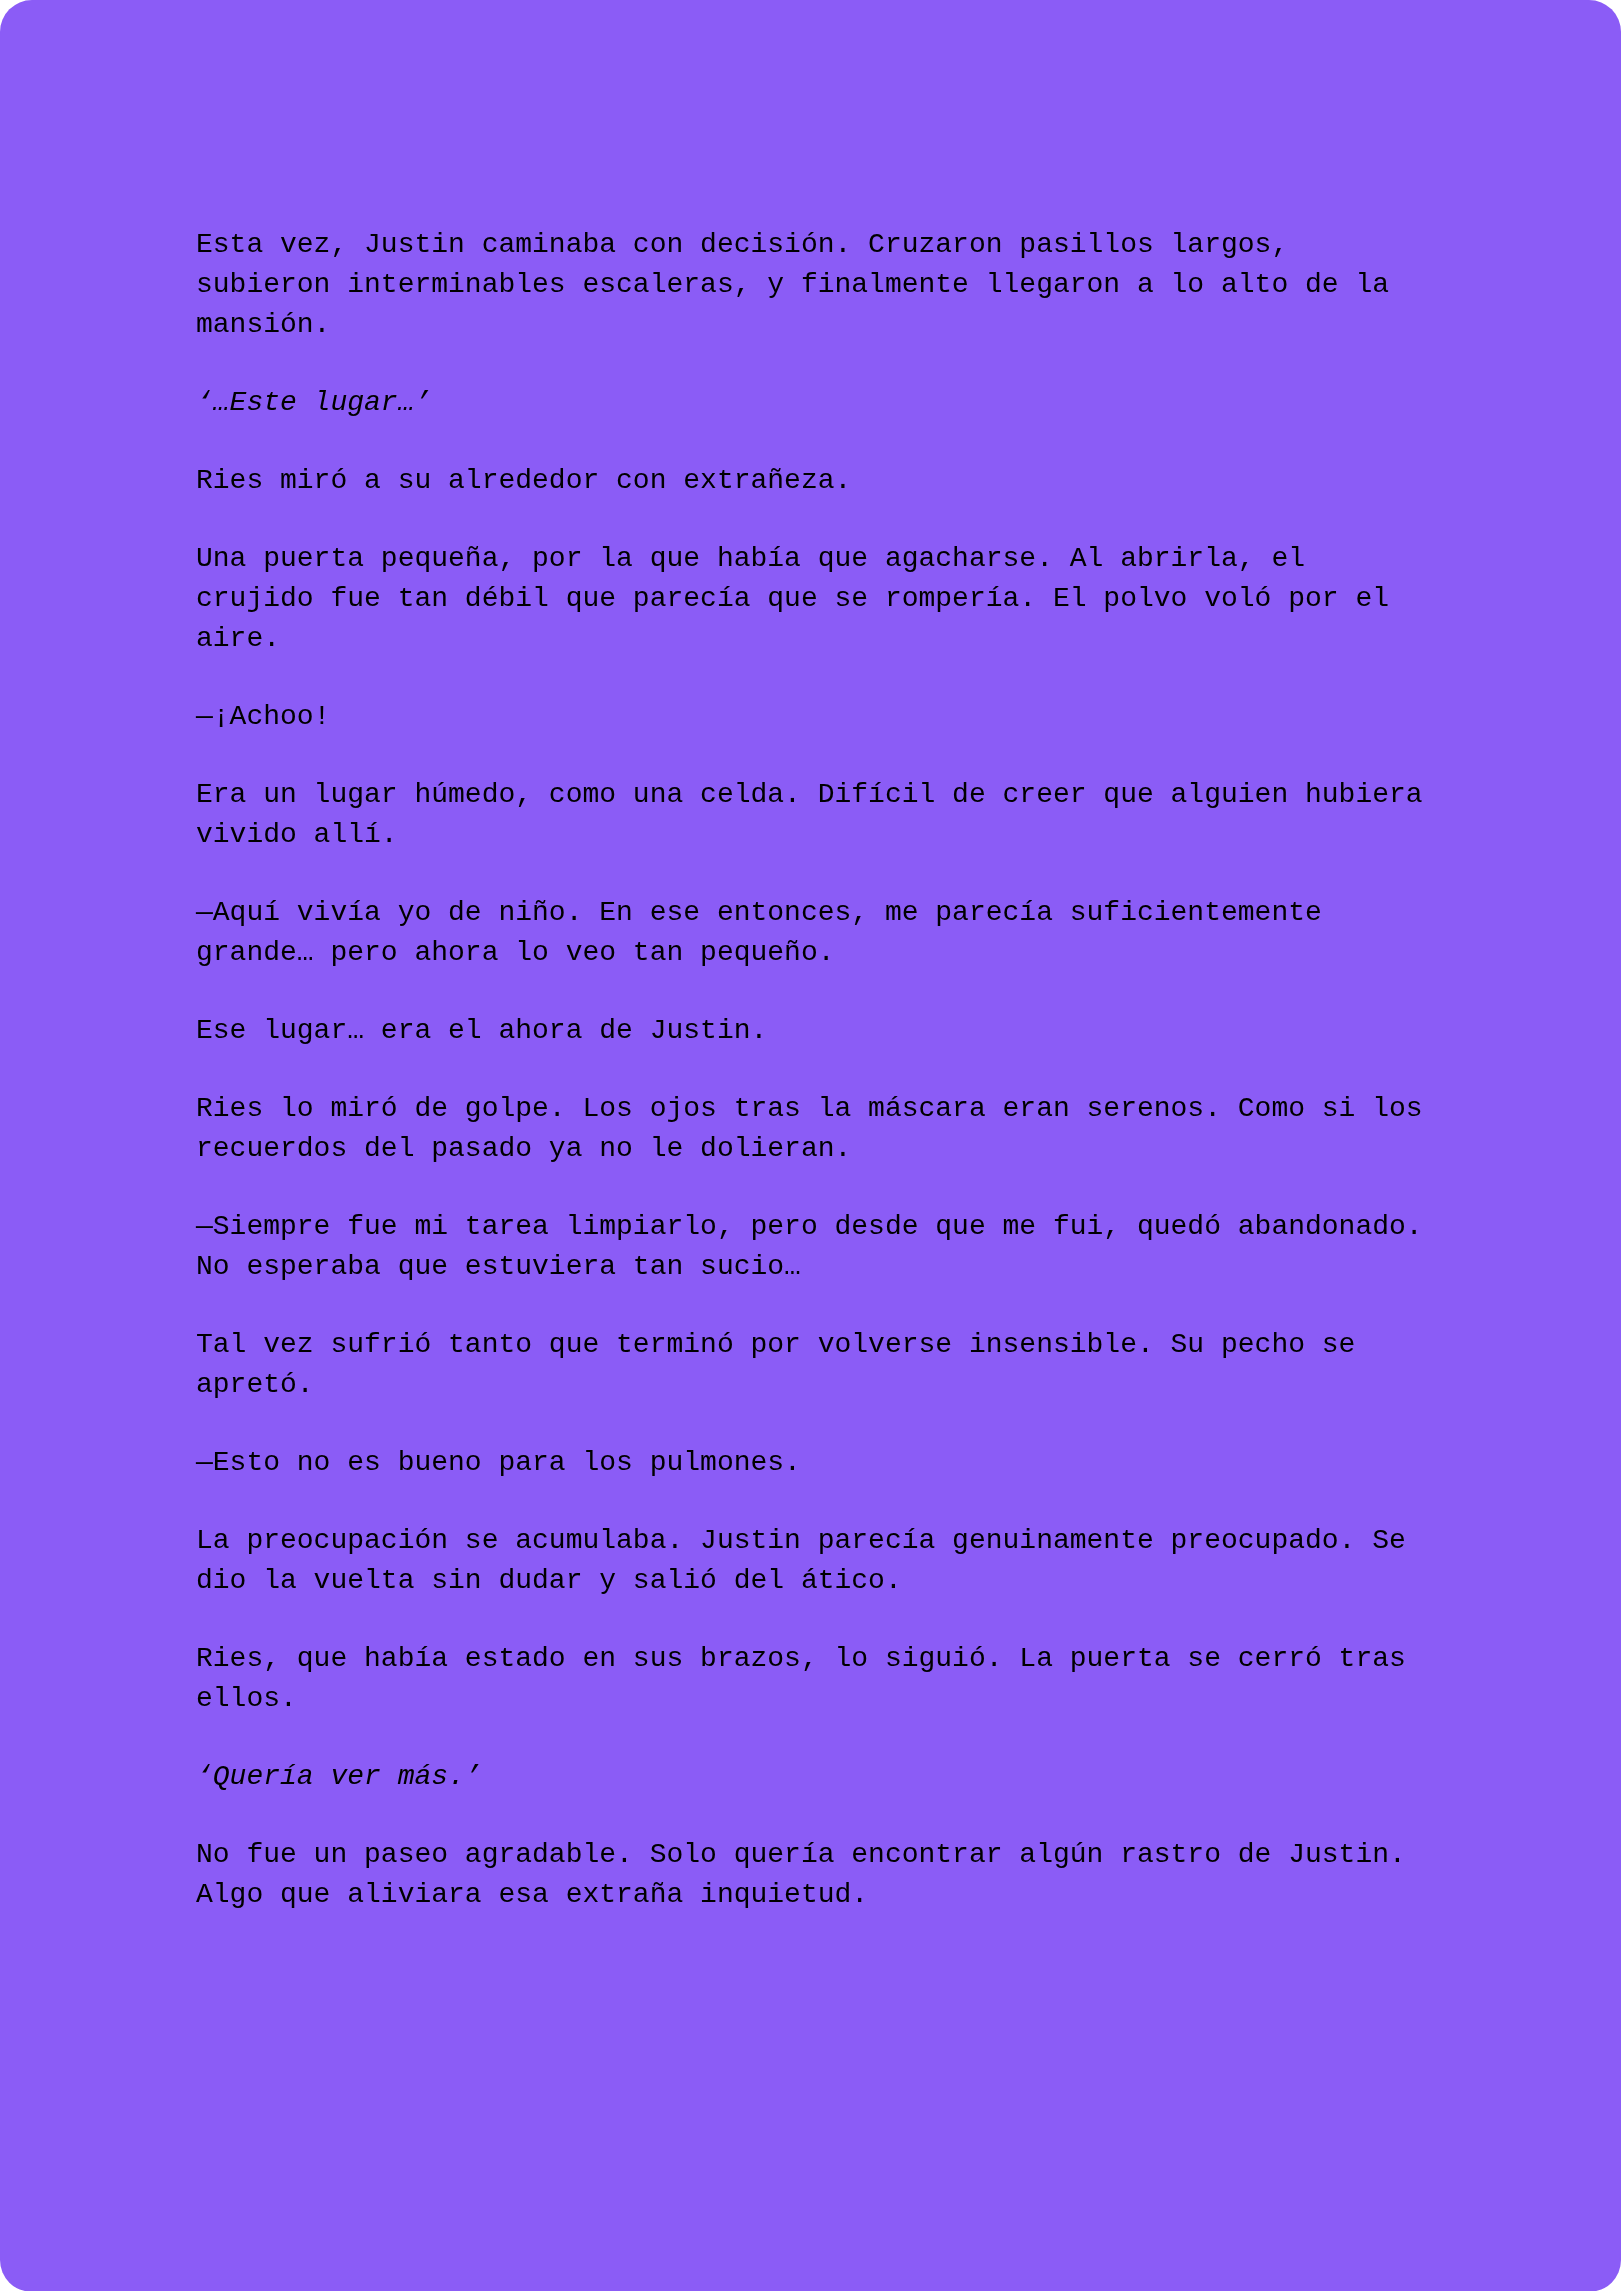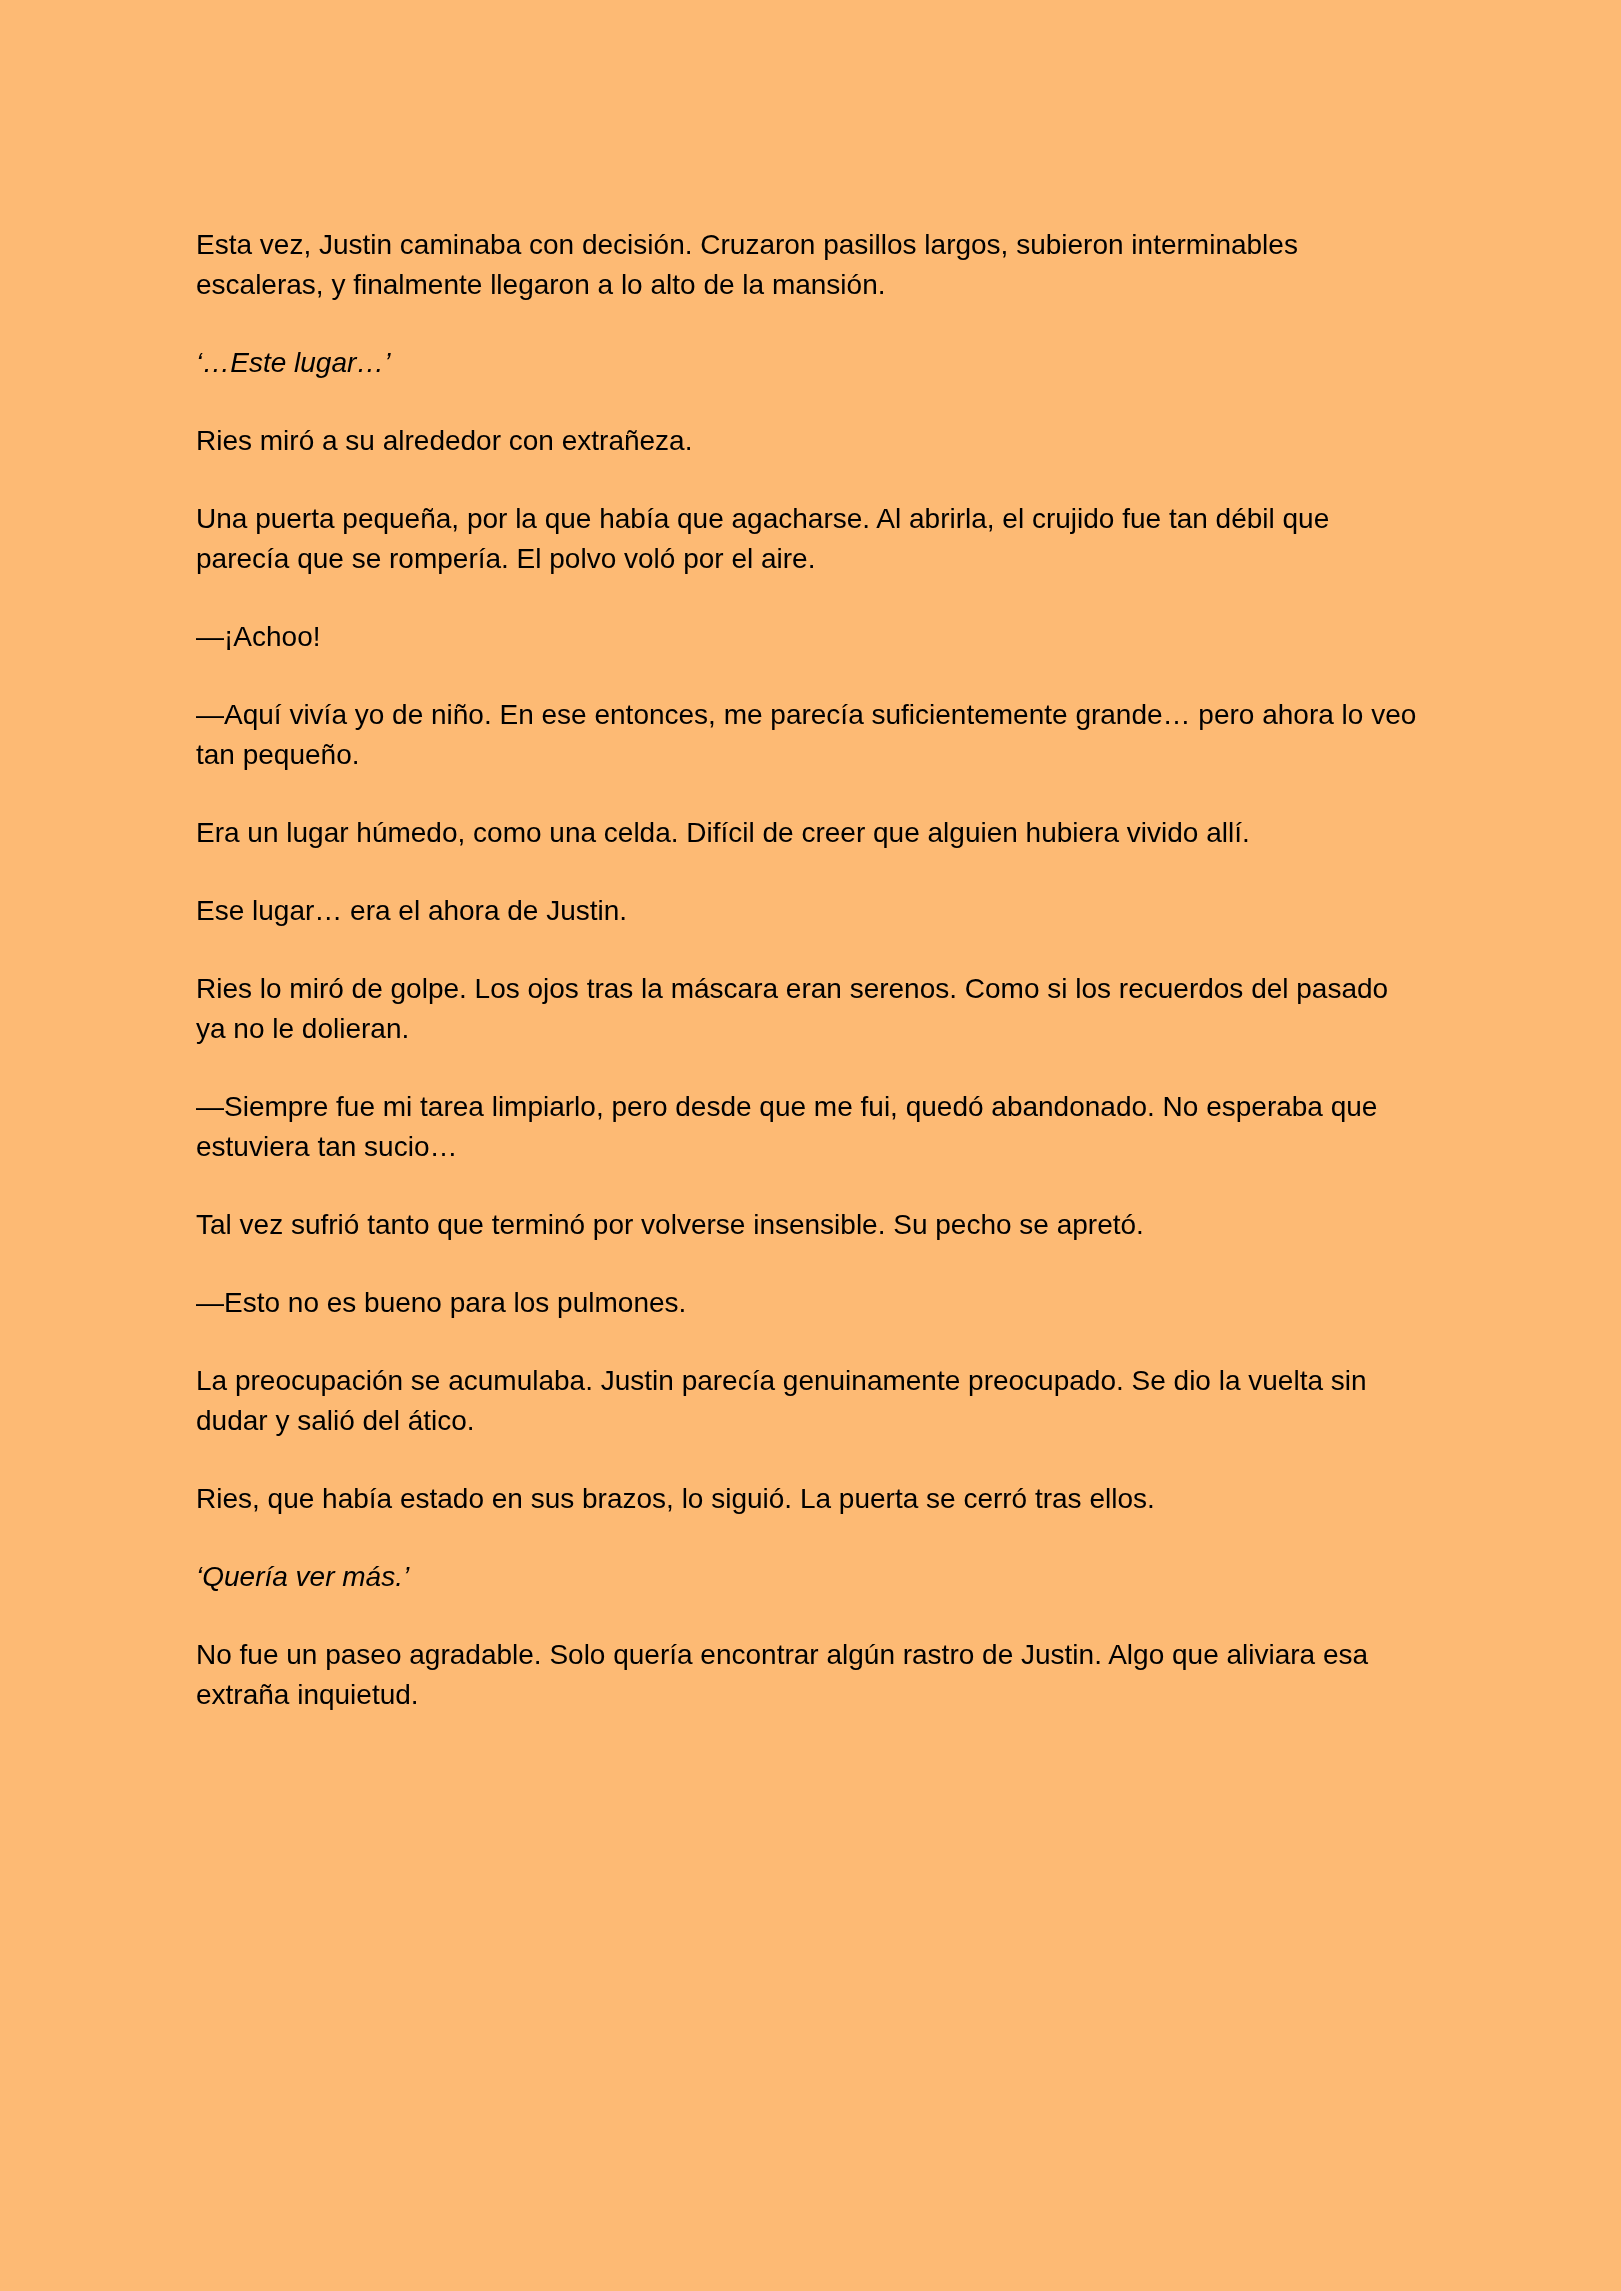--- a/index.html
+++ b/index.html
@@ -4,23 +4,24 @@
 <style>
   html, body {
     margin: 0;
     padding: 0;
     background: #ffffff;
   }
   .page {
     position: relative;
     width: 1621px;
     height: 2292px;
-    background: #fdba74;
+    background: #8b5cf6;
     overflow: hidden;
-    font-family: Liberation Sans, sans-serif;
+    font-family: Liberation Mono, monospace;
+    border-radius: 32px;
   }
   .content {
     position: absolute;
     top: 225px;
     left: 196px;
     width: 1229px;
     color: #000000;
     font-size: 28px;
     line-height: 40px;
     font-weight: 400;
@@ -38,22 +39,22 @@
 </head>
 <body>
 
 <div class="page">
   <div class="content">
     <p class="para">Esta vez, Justin caminaba con decisión. Cruzaron pasillos largos, subieron interminables escaleras, y finalmente llegaron a lo alto de la mansión.</p>
     <p class="para italic">‘…Este lugar…’</p>
     <p class="para">Ries miró a su alrededor con extrañeza.</p>
     <p class="para">Una puerta pequeña, por la que había que agacharse. Al abrirla, el crujido fue tan débil que parecía que se rompería. El polvo voló por el aire.</p>
     <p class="para">—¡Achoo!</p>
+    <p class="para">Era un lugar húmedo, como una celda. Difícil de creer que alguien hubiera vivido allí.</p>
     <p class="para">—Aquí vivía yo de niño. En ese entonces, me parecía suficientemente grande… pero ahora lo veo tan pequeño.</p>
-    <p class="para">Era un lugar húmedo, como una celda. Difícil de creer que alguien hubiera vivido allí.</p>
     <p class="para">Ese lugar… era el ahora de Justin.</p>
     <p class="para">Ries lo miró de golpe. Los ojos tras la máscara eran serenos. Como si los recuerdos del pasado ya no le dolieran.</p>
     <p class="para">—Siempre fue mi tarea limpiarlo, pero desde que me fui, quedó abandonado. No esperaba que estuviera tan sucio…</p>
     <p class="para">Tal vez sufrió tanto que terminó por volverse insensible. Su pecho se apretó.</p>
     <p class="para">—Esto no es bueno para los pulmones.</p>
     <p class="para">La preocupación se acumulaba. Justin parecía genuinamente preocupado. Se dio la vuelta sin dudar y salió del ático.</p>
     <p class="para">Ries, que había estado en sus brazos, lo siguió. La puerta se cerró tras ellos.</p>
     <p class="para italic">‘Quería ver más.’</p>
     <p class="para">No fue un paseo agradable. Solo quería encontrar algún rastro de Justin. Algo que aliviara esa extraña inquietud.</p>
   </div>

